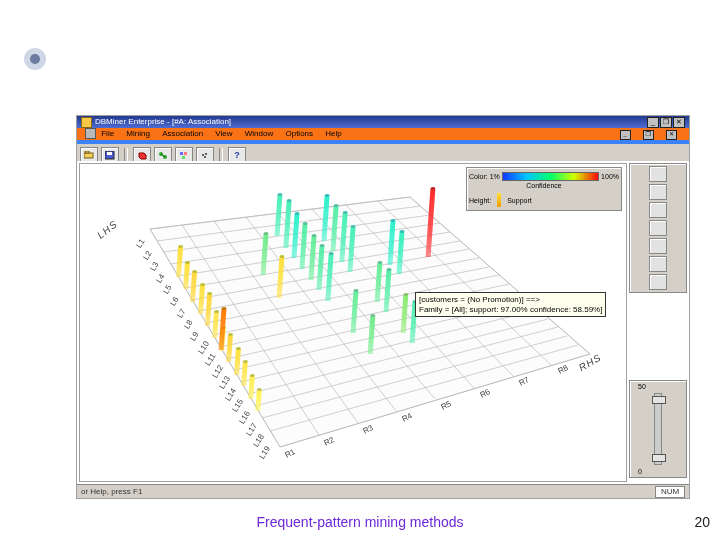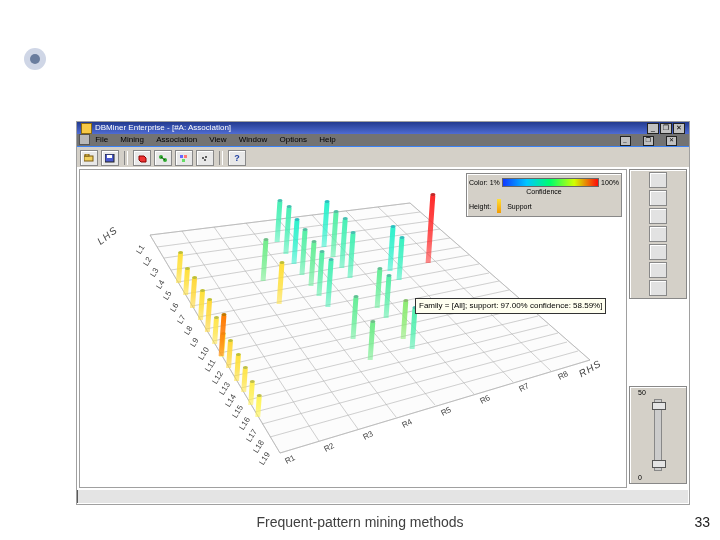--- a/index.html
+++ b/index.html
@@ -1,30 +1,30 @@
 <!DOCTYPE html>
 <html><head>
 <meta charset="utf-8">
 <style>
   html,body{margin:0;padding:0;width:720px;height:540px;background:#fff;font-family:Arial,Helvetica,sans-serif;color:#000;overflow:hidden}
   .slide{position:relative;width:720px;height:540px}
   .title{position:absolute;left:90px;top:18px;font-family:Verdana,Arial,sans-serif;font-size:28px;line-height:1.2;color:#2a2a7a}
   .bullet{position:absolute;left:24px;top:48px;width:22px;height:22px}
   .bullet .b1{position:absolute;width:22px;height:22px;border-radius:50%;background:#cfd6e6}
   .bullet .b2{position:absolute;width:10px;height:10px;left:6px;top:6px;border-radius:50%;background:#6a7d9e}
-  .footer-center{position:absolute;left:0;right:0;bottom:10px;text-align:center;font-size:14px;color:#404040}
+  .footer-center{position:absolute;left:0;right:0;bottom:10px;text-align:center;font-size:14px;color:#6d28d9}
   .pagenum{position:absolute;right:10px;bottom:10px;font-size:14px;color:#222}
 
   
-  .appwin{position:absolute;left:76px;top:121px;width:612px;height:382px;border:1px solid #a0a0a0;background:#e4e4e4;box-shadow:inset -1px -1px 0 #fff,inset 1px 1px 0 #585858}
+  .appwin{position:absolute;left:76px;top:115px;width:612px;height:382px;border:1px solid #a0a0a0;background:#e4e4e4;box-shadow:inset -1px -1px 0 #fff,inset 1px 1px 0 #585858}
   .titlebar{height:12px;background:linear-gradient(#223a8f,#4f6cd3);color:#fff;font-size:8px;line-height:12px;padding:0 4px;display:flex;align-items:center}
   .titlebar .ticon{width:9px;height:9px;background:#f7c946;border:1px solid #8a6a10;margin-right:3px}
   .titlebar .tbtns{margin-left:auto;display:flex;gap:1px}
   .titlebar .tbtn{width:10px;height:9px;background:#c0c0c0;border:1px solid #222;font-size:7px;line-height:7px;text-align:center;color:#000}
-  .menubar{height:12px;background:#737373;font-size:8px;line-height:12px;padding-left:2px;border-bottom:1px solid #3b82f6}
+  .menubar{height:12px;background:#f97316;font-size:8px;line-height:12px;padding-left:8px;border-bottom:4px solid #3b82f6}
   .menubar span{margin-right:10px}
   .menubar .mi{display:inline-block}
   .toolbar{height:18px;background:#d4d0c8;border-bottom:1px solid #888;padding:2px 3px;display:flex;gap:3px;align-items:center}
   .toolbar .tbtn2{width:16px;height:14px;background:#e8e8e8;border:1px solid #888;box-shadow:inset 1px 1px 0 #fff;display:flex;align-items:center;justify-content:center}
   .toolbar .sep{width:2px;height:14px;border-left:1px solid #888;border-right:1px solid #fff;margin:0 2px}
   .inner{position:absolute;left:0;top:45px;right:0;bottom:14px;background:#fff}
   .canvas{position:absolute;left:2px;top:2px;right:62px;bottom:2px;background:#fff;border:1px solid #a0a0a0;overflow:hidden}
   .statusbar{position:absolute;left:0;right:0;bottom:0;height:13px;background:#d4d0c8;border-top:1px solid #888;font-size:8px;line-height:13px;padding-left:4px;color:#333}
   .statusbar .numbox{position:absolute;right:4px;top:1px;width:28px;height:10px;background:#fff;border:1px solid #888;font-size:8px;text-align:center;line-height:10px}
 
@@ -57,21 +57,21 @@
 </style>
 </head>
 <body>
 <div class="slide">
 
 <div class="bullet">
   <div class="b1"></div>
       <div class="b2"></div>
 </div>
 <div class="footer-center">Frequent-pattern mining methods</div>
-<div class="pagenum">33</div>
+<div class="pagenum">20</div>
 
 <div class="appwin">
 
   <div class="titlebar">
     <div class="ticon"></div>
     <span>DBMiner Enterprise - [#A: Association]</span>
     <div class="tbtns">
       <div class="tbtn">_</div>
       <div class="tbtn">❐</div>
       <div class="tbtn">✕</div>
@@ -338,20 +338,21 @@
               <div class="bar3d" style="left: 278.794px; top: 127.349px; height: 37.5px; background: linear-gradient(rgb(115, 237, 140), rgba(115, 237, 140, 0.8) 60%, rgba(115, 237, 140, 0.533));">
                 <div class="cap" style="background: rgb(115, 237, 140);"></div>
               </div>
               <div class="bar3d" style="left: 321.095px; top: 112.734px; height: 41.25px; background: linear-gradient(rgb(80, 239, 174), rgba(80, 239, 174, 0.8) 60%, rgba(80, 239, 174, 0.533));">
                 <div class="cap" style="background: rgb(80, 239, 174);"></div>
               </div>
             </div>
       </div>
 
       <div class="tooltip" style="left:335px;top:128px">
+        <div>[customers = (No Promotion)] ==&gt;</div>
         <div>  Family = [All]; support: 97.00%  confidence: 58.59%]</div>
       </div>
     </div>
 
     <div class="side">
       <div class="panelbox iconcol">
         <div class="iconbtn"></div>
         <div class="iconbtn"></div>
         <div class="iconbtn"></div>
         <div class="iconbtn"></div>
@@ -368,15 +369,19 @@
           <div class="thumb thumb2"></div>
         </div>
         <div class="sliderlabel">
           <span>0</span>
         </div>
       </div>
     </div>
 
   </div>
 
+  <div class="statusbar">
+    <span>or Help, press F1</span>
+    <div class="numbox">NUM</div>
+  </div>
 </div>
 
 </div>
 
 </body></html>

